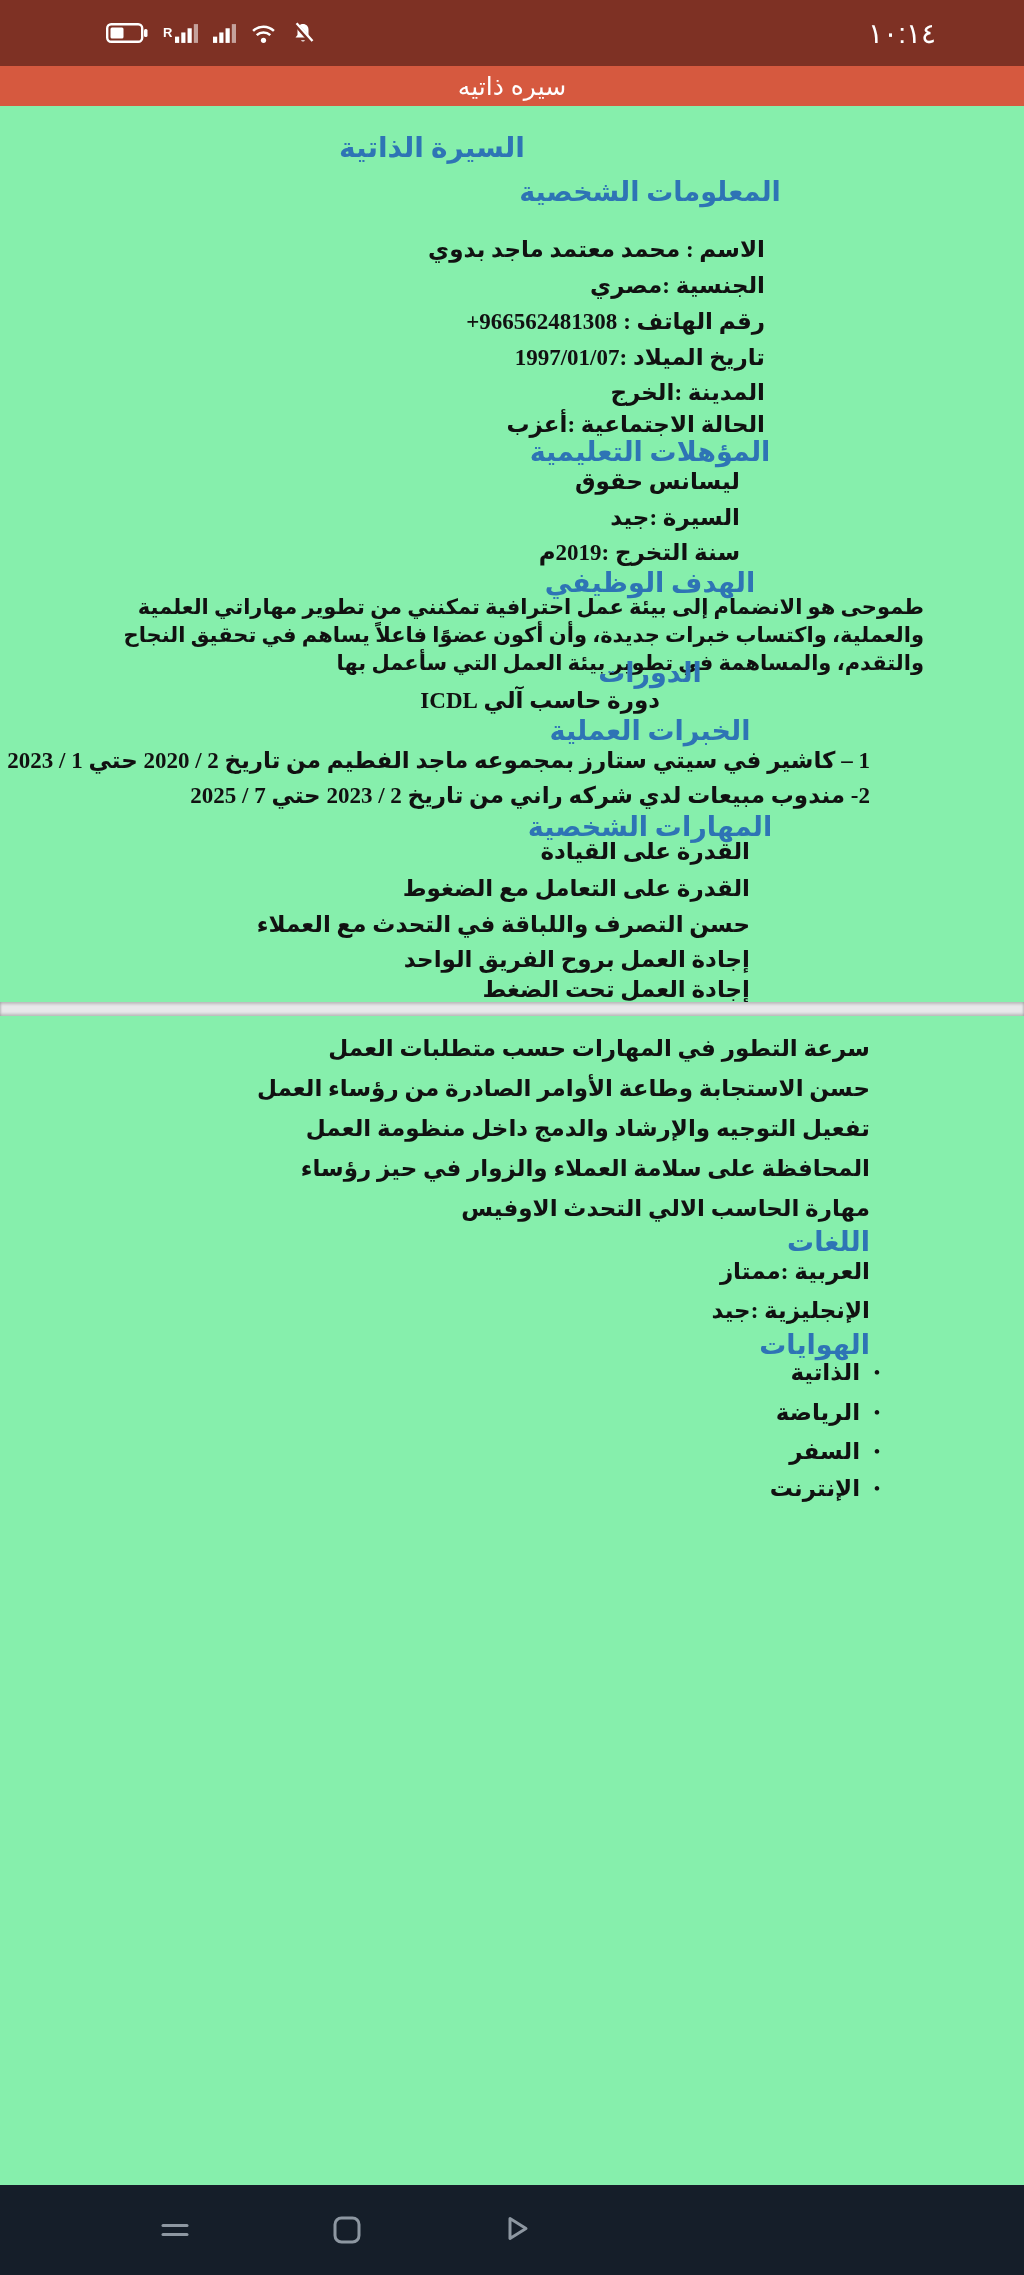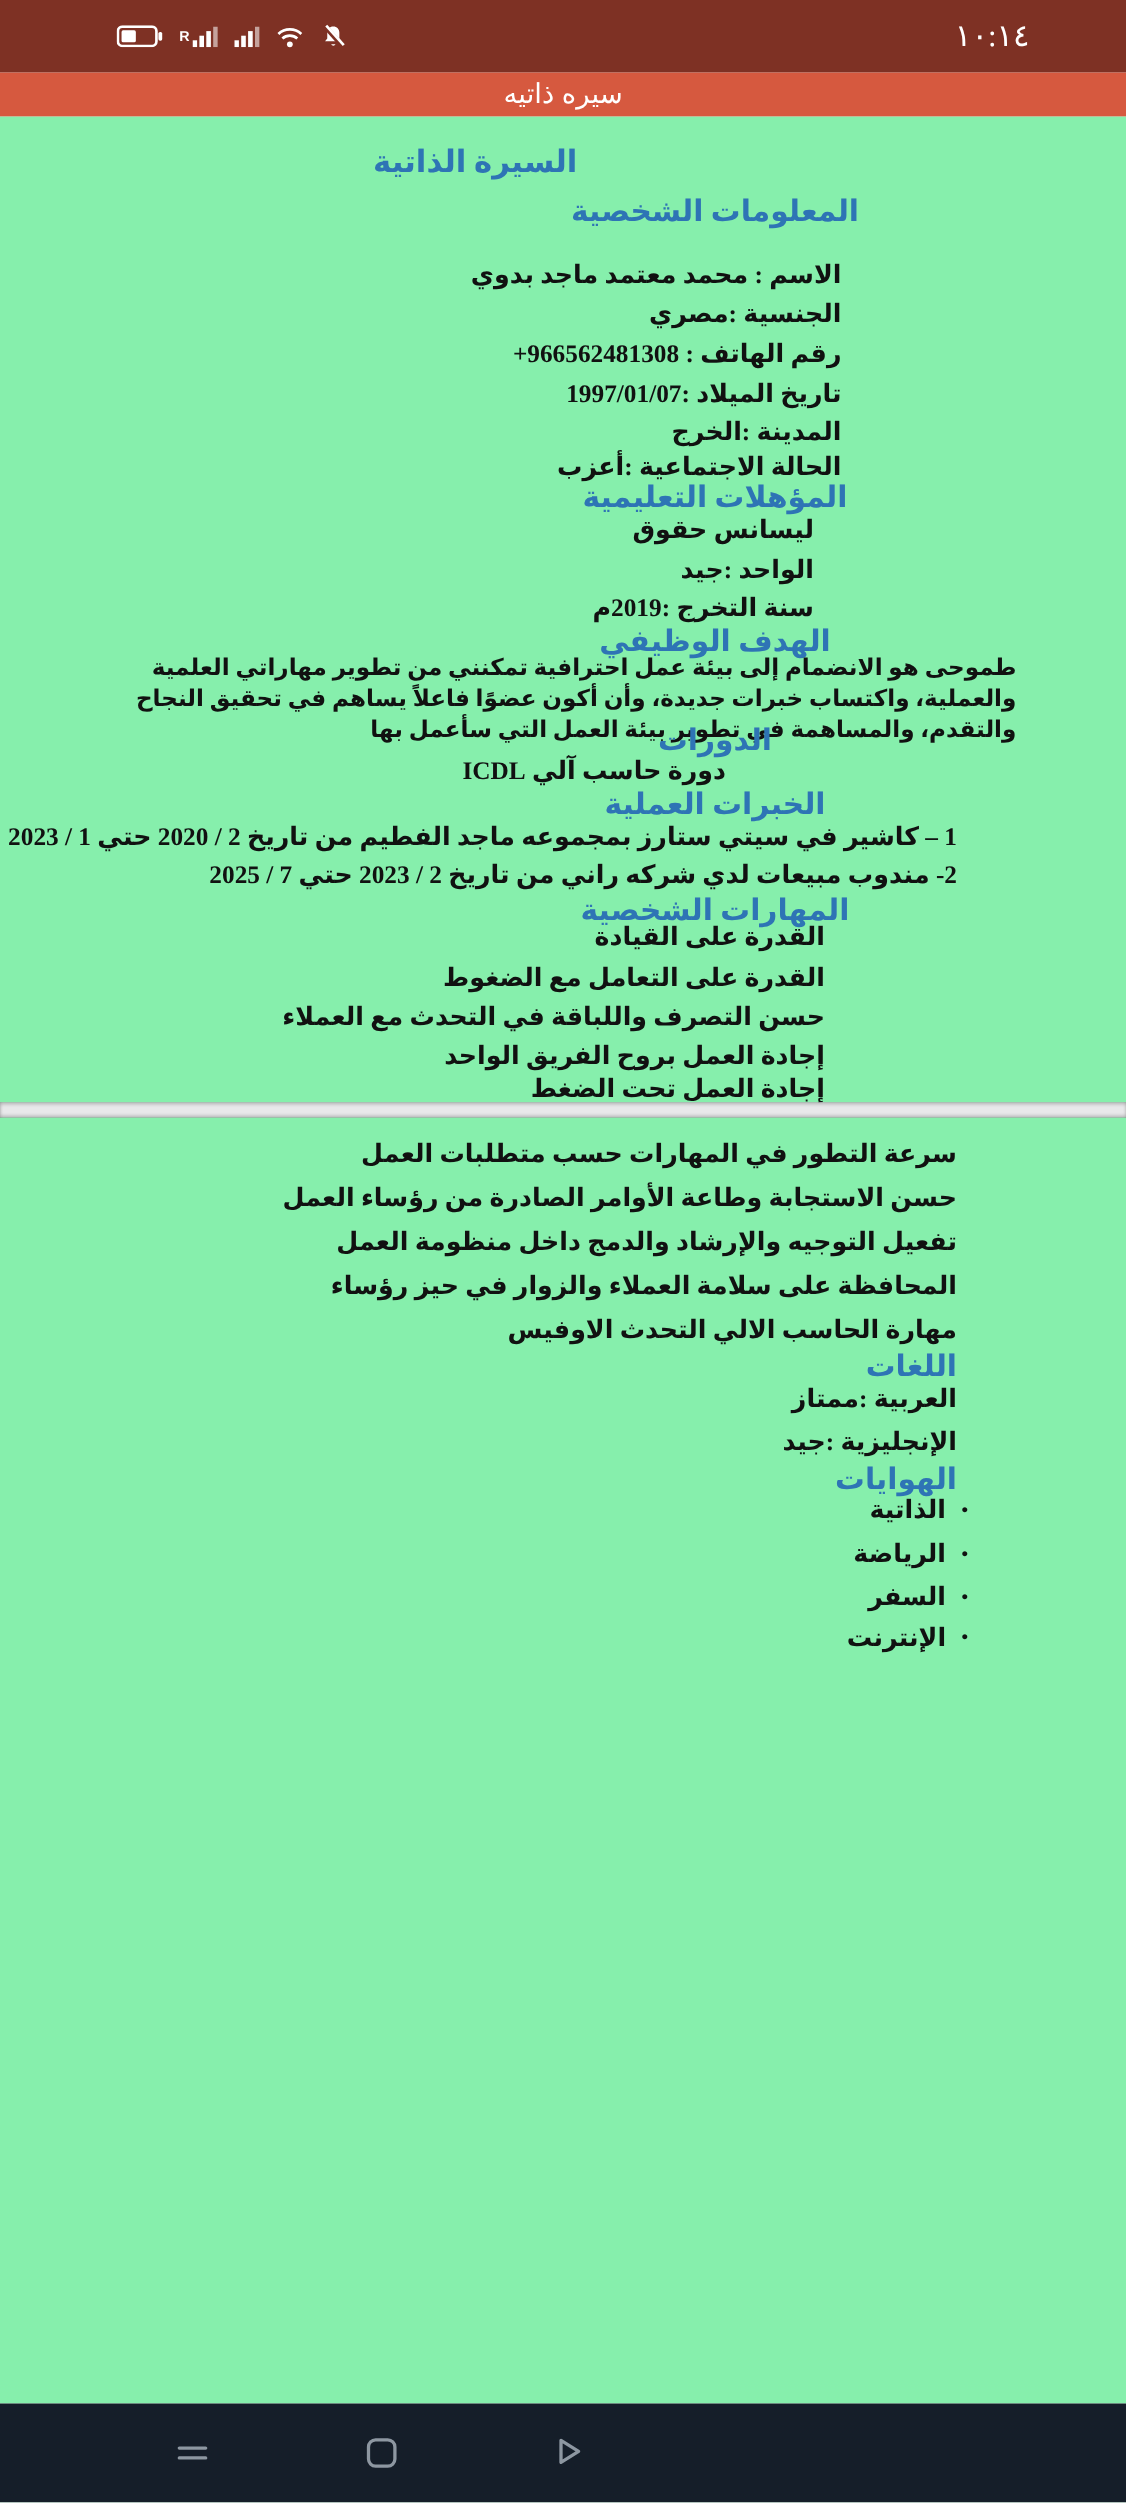--- a/index.html
+++ b/index.html
@@ -16,21 +16,21 @@
   body{font-family:"Liberation Sans","DejaVu Sans",sans-serif;position:relative}
   .screen{position:absolute;inset:0;width:1024px;height:2275px;background:#fff}
 
   
   .status-bar{position:absolute;top:0;left:0;right:0;height:66px;background:var(--status-bar-bg);
     display:flex;align-items:center;justify-content:space-between;padding:0 88px 0 106px}
   .sb-icons{display:flex;align-items:center;gap:15px}
   .sb-icons svg{display:block}
   .sb-sim{display:flex;align-items:flex-end;gap:3px}
   .sb-r{color:#fff;font-size:13px;font-weight:bold;line-height:13px;transform:translateY(-4px)}
-  .sb-time{color:#fff;font-size:28px;direction:ltr;font-family:Liberation Serif, serif}
+  .sb-time{color:#fff;font-size:28px;direction:ltr;font-family:Liberation Sans, sans-serif}
 
   
   .app-bar{position:absolute;top:66px;left:0;right:0;height:40px;background:var(--app-bar-bg);
     display:flex;align-items:center;justify-content:center}
   .app-bar-title{color:#fff;font-size:25px;direction:rtl}
 
   
   .doc{position:absolute;top:106px;left:0;right:0;bottom:90px;background:#86efac;overflow:hidden}
   .ln{position:absolute;direction:rtl;white-space:nowrap;font-weight:bold;font-size:23px;line-height:36px;
       color:var(--text-color);font-family:"Liberation Serif","DejaVu Sans",serif;text-align:right}
@@ -103,21 +103,21 @@
     <div class="ln heading centered" style="top:68px;right:374px">المعلومات الشخصية</div>
     <div class="ln" style="top:126px;right:259px">الاسم : محمد معتمد ماجد بدوي</div>
     <div class="ln" style="top:162px;right:259px">الجنسية :مصري</div>
     <div class="ln" style="top:198px;right:259px">رقم الهاتف : ‎+966562481308</div>
     <div class="ln" style="top:234px;right:259px">تاريخ الميلاد :1997/01/07</div>
     <div class="ln" style="top:269px;right:259px">المدينة :الخرج</div>
     <div class="ln" style="top:301px;right:259px">الحالة الاجتماعية :أعزب</div>
 
     <div class="ln heading centered" style="top:328px;right:374px">المؤهلات التعليمية</div>
     <div class="ln" style="top:358px;right:284px">ليسانس حقوق</div>
-    <div class="ln" style="top:394px;right:284px">الواحد :جيد</div>
+    <div class="ln" style="top:394px;right:284px">السيرة :جيد</div>
     <div class="ln" style="top:429px;right:284px">سنة التخرج :2019م</div>
 
     <div class="ln heading centered" style="top:459px;right:374px">الهدف الوظيفي</div>
     <div class="ln objective" style="top:487px;left:100px;right:100px">طموحى هو الانضمام إلى بيئة عمل احترافية تمكنني من تطوير مهاراتي العلمية والعملية، واكتساب خبرات جديدة، وأن أكون عضوًا فاعلاً يساهم في تحقيق النجاح والتقدم، والمساهمة في تطوير بيئة العمل التي سأعمل بها</div>
 
     <div class="ln heading centered" style="top:549px;right:374px">الدورات</div>
     <div class="ln" style="top:577px;right:364px">دورة حاسب آلي ICDL</div>
 
     <div class="ln heading centered" style="top:607px;right:374px">الخبرات العملية</div>
     <div class="ln" style="top:637px;right:154px">1 – كاشير في سيتي ستارز بمجموعه ماجد الفطيم من تاريخ 2 / 2020 حتي 1 / 2023</div>

